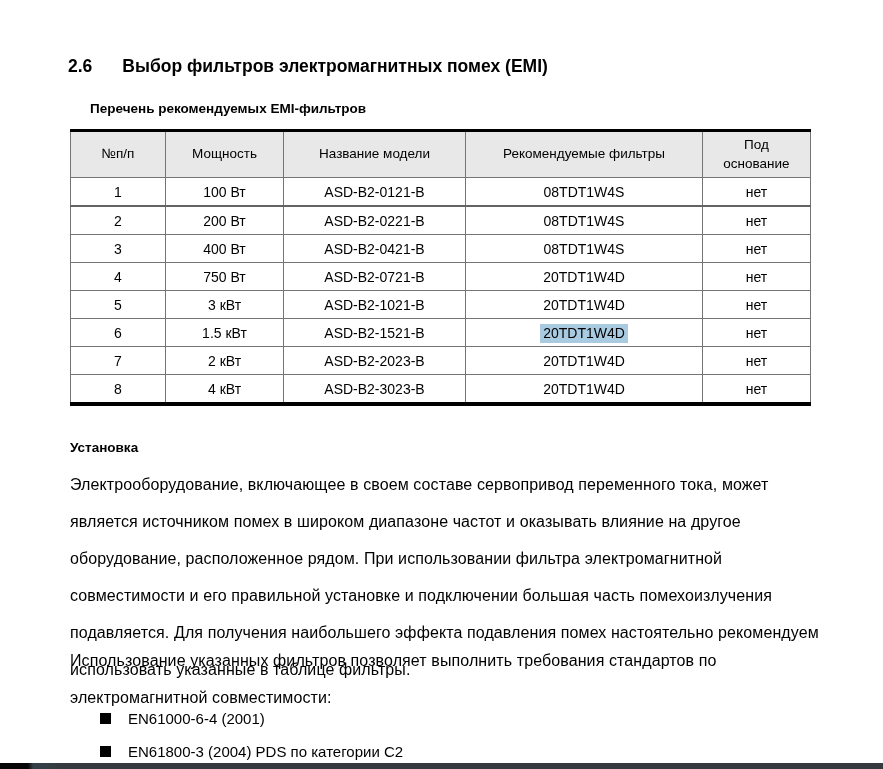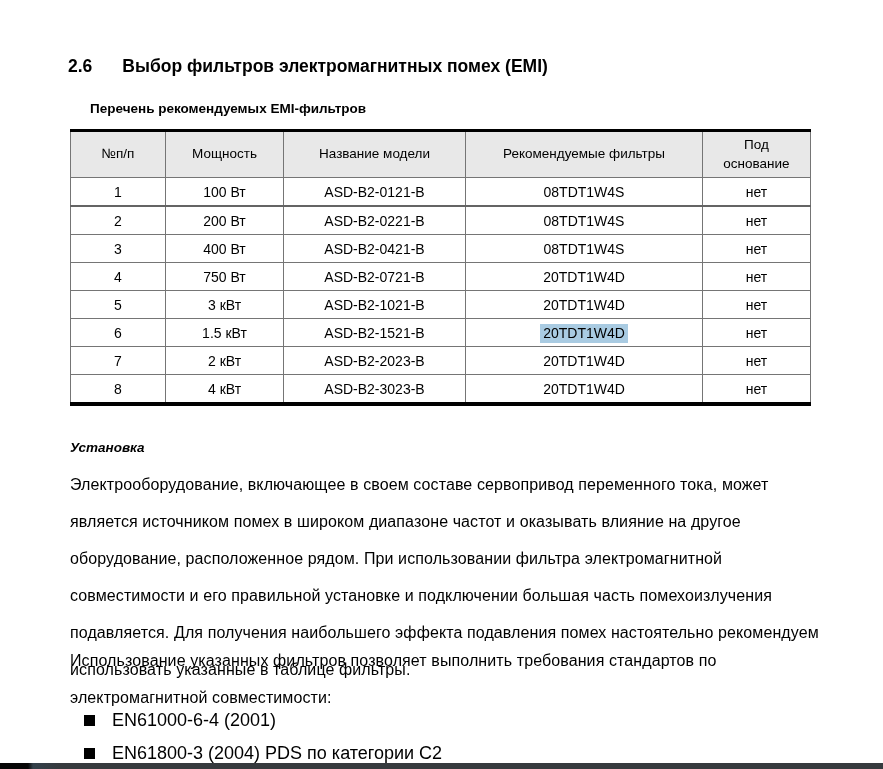--- a/index.html
+++ b/index.html
@@ -64,38 +64,37 @@
   tr.heavy-bottom td { border-bottom: 2px solid #646464; }
   .sel {
     background: var(--selection-highlight);
     padding: 1px 3px 2px 3px;
   }
   .install-heading {
     position: absolute;
     left: 70px; top: 440px;
     font-size: 13.5px;
     font-weight: bold;
-    font-style: italic;
   }
   .body-para {
     position: absolute;
     left: 70px;
     width: 752px;
     font-size: 16px;
     line-height: 37px;
     letter-spacing: 0.1px;
   }
   .para-install { top: 466px; }
   .para-standards { top: 642px; }
   .std-item {
     position: absolute;
-    left: 84px;
+    left: 100px;
     display: flex;
     align-items: center;
-    font-size: 18px;
+    font-size: 15px;
   }
   .std-item-1 { top: 710px; }
   .std-item-2 { top: 743px; }
   .square-bullet {
     display: inline-block;
     width: 11px; height: 11px;
     background: #000;
     margin-right: 17px;
     flex: 0 0 auto;
   }

